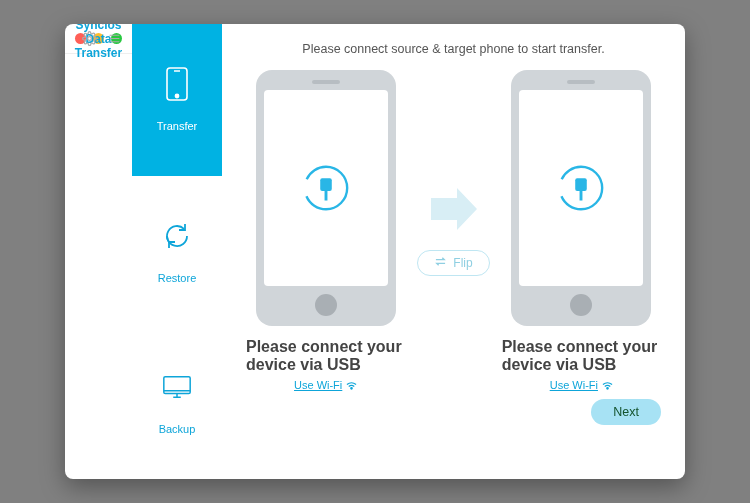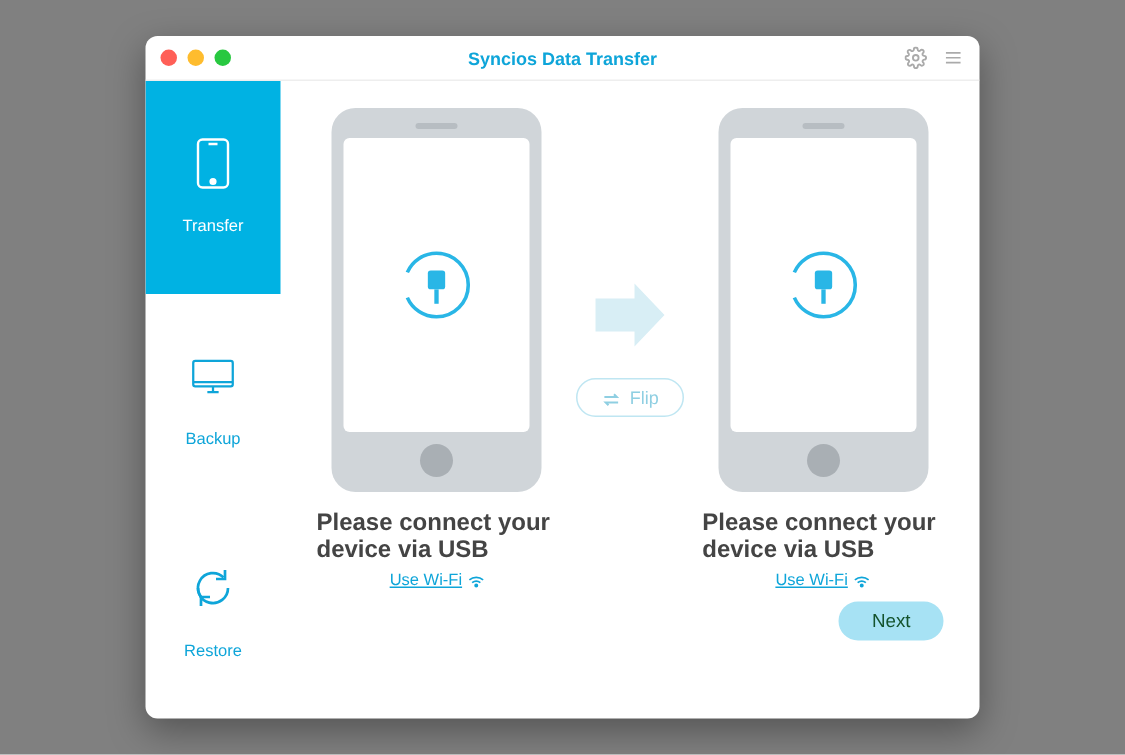--- a/index.html
+++ b/index.html
@@ -6,27 +6,26 @@
 body {
   background: #808080;
   font-family: -apple-system, BlinkMacSystemFont, "Segoe UI", Arial, sans-serif;
   width: 750px;
   height: 503px;
   display: flex;
   align-items: center;
   justify-content: center;
 }
 .window {
-  width: 556px;
+  width: 620px;
   height: 455px;
   background: #fff;
   border-radius: 8px;
   box-shadow: 0 8px 24px rgba(0,0,0,0.35);
   display: flex;
-  flex-direction: column;
   overflow: hidden;
 }
 .titlebar {
   height: 30px;
   display: flex;
   align-items: center;
   padding: 0 10px;
   border-bottom: 1px solid #eee;
   position: relative;
 }
@@ -78,21 +77,21 @@
 .wifi-link { font-size: 11px; color: #0ea5d9; text-decoration: underline; margin-top: 5px; cursor: pointer; display: flex; align-items: center; gap: 4px; }
 .middle { display: flex; flex-direction: column; align-items: center; gap: 14px; }
 .arrow-big { color: #d8eef5; }
 .flip-btn {
   border: 1.5px solid #bfe6f2;
   color: #8fcfe2;
   background: #fff;
   border-radius: 16px;
   padding: 5px 16px;
   font-size: 12px;
-  display: flex; align-items: flex-end; gap: 6px;
+  display: flex; align-items: flex-start; gap: 6px;
   cursor: pointer;
 }
 .next-row { width: 100%; display: flex; justify-content: flex-end; margin-top: 8px; }
 .next-btn {
   background: #a7e2f4;
   color: #14532d;
   font-size: 12.5px;
   border-radius: 16px;
   padding: 6px 22px;
   cursor: pointer;
@@ -133,43 +132,44 @@
           <svg width="24" height="36" viewBox="0 0 24 36" fill="none" stroke="#fff" stroke-width="1.6">
               <rect x="2" y="2" width="20" height="32" rx="3"></rect>
               <circle cx="12" cy="30" r="1.6" fill="#fff"></circle>
               <line x1="9" y1="5" x2="15" y2="5"></line>
             </svg>
         </div>
         <span>Transfer</span>
       </div>
       <div class="side-item">
         <div class="side-icon">
+          <svg width="32" height="32" viewBox="0 0 32 32" fill="none" stroke="#0ea5d9" stroke-width="1.8">
+              <path d="M26 16a10 10 0 1 1-3-7.1"></path>
+              <polyline points="24,4 24,10 18,10"></polyline>
+              <path d="M6 16a10 10 0 0 0 3 7.1"></path>
+              <polyline points="8,28 8,22 14,22"></polyline>
+            </svg>
+        </div>
+        <span>Restore</span>
+      </div>
+      <div class="side-item">
+        <div class="side-icon">
           <svg width="34" height="28" viewBox="0 0 34 28" fill="none" stroke="#0ea5d9" stroke-width="1.6">
               <rect x="3" y="3" width="28" height="18" rx="1.5"></rect>
               <line x1="3" y1="18" x2="31" y2="18"></line>
               <line x1="13" y1="25" x2="21" y2="25"></line>
               <line x1="17" y1="21" x2="17" y2="25"></line>
             </svg>
         </div>
         <span>Backup</span>
       </div>
-      <div class="side-item">
-        <div class="side-icon">
-          <svg width="32" height="32" viewBox="0 0 32 32" fill="none" stroke="#0ea5d9" stroke-width="1.8">
-              <path d="M26 16a10 10 0 1 1-3-7.1"></path>
-              <polyline points="24,4 24,10 18,10"></polyline>
-              <path d="M6 16a10 10 0 0 0 3 7.1"></path>
-              <polyline points="8,28 8,22 14,22"></polyline>
-            </svg>
-        </div>
-        <span>Restore</span>
-      </div>
     </div>
 
     <div class="main">
+      <div class="instruction">Please connect source &amp; target phone to start transfer.</div>
 
       <div class="transfer-row">
         <div class="device-col">
           <div class="phone">
             <div class="speaker"></div>
             <div class="screen">
               <div class="plug-ring">
                 <svg width="54" height="54" viewBox="0 0 54 54">
                   <circle cx="27" cy="27" r="22" fill="none" stroke="#29b6e6" stroke-width="2.5" stroke-dasharray="60 18"></circle>
                   <rect x="21" y="17" width="12" height="13" rx="2" fill="#29b6e6"></rect>

